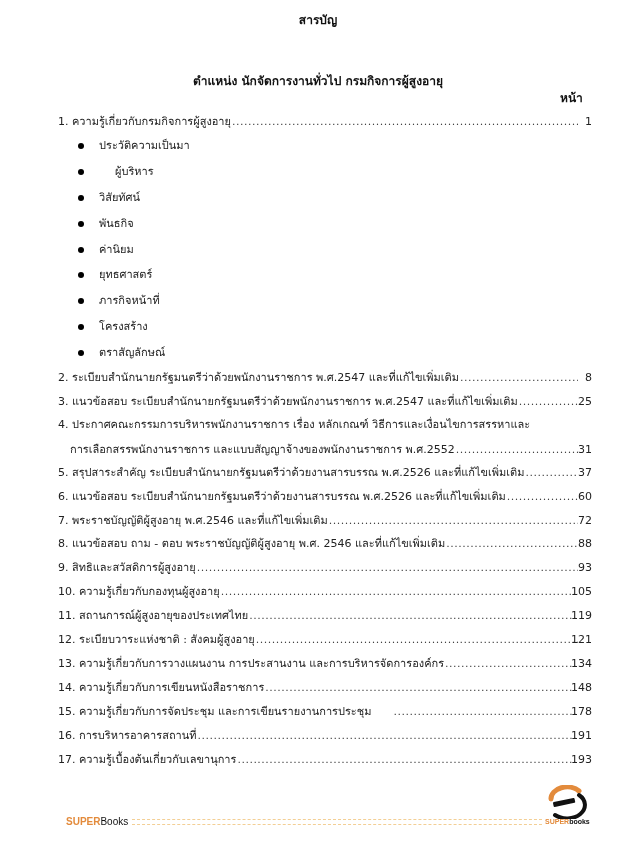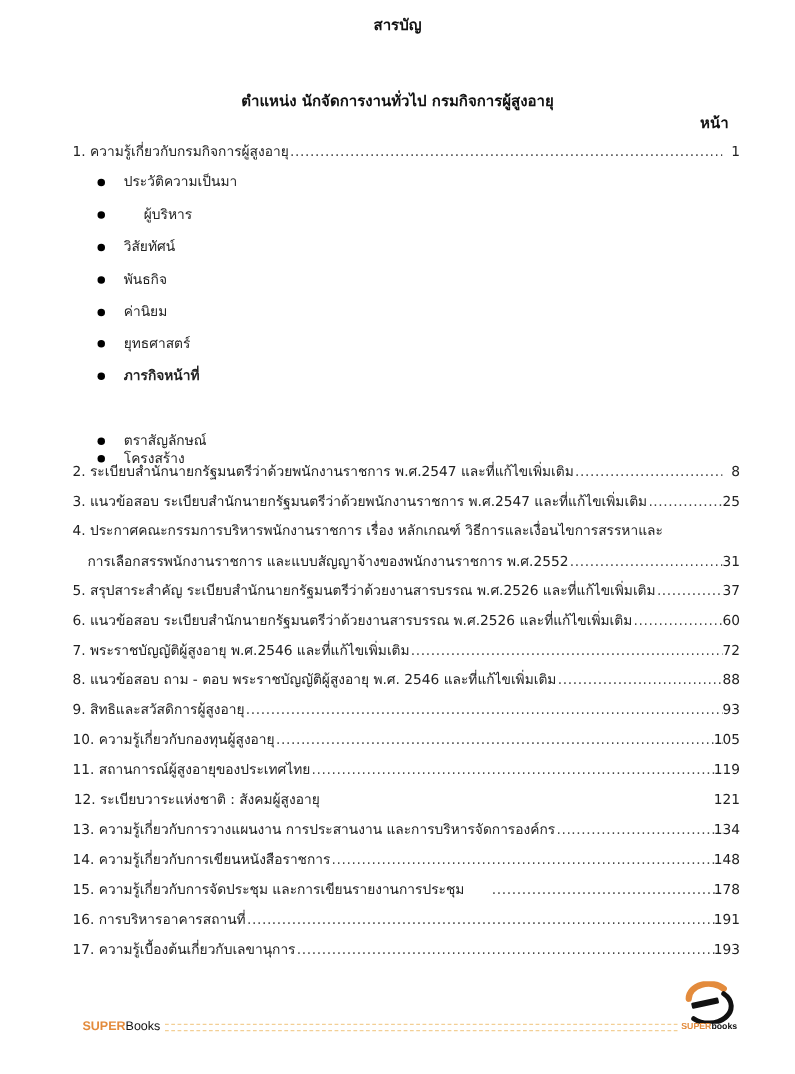--- a/index.html
+++ b/index.html
@@ -153,25 +153,25 @@
     <span>พันธกิจ</span>
   </div>
   <div class="bullet" style="top:241px;">
     <span class="dot"></span>
     <span>ค่านิยม</span>
   </div>
   <div class="bullet" style="top:266px;">
     <span class="dot"></span>
     <span>ยุทธศาสตร์</span>
   </div>
-  <div class="bullet" style="top:292px;font-weight:bold;">
+  <div class="bullet" style="top:292px;">
     <span class="dot"></span>
     <span>ภารกิจหน้าที่</span>
   </div>
-  <div class="bullet" style="top:318px;margin-top:40px;">
+  <div class="bullet" style="top:318px;">
     <span class="dot"></span>
     <span>โครงสร้าง</span>
   </div>
   <div class="bullet" style="top:344px;">
     <span class="dot"></span>
     <span>ตราสัญลักษณ์</span>
   </div>
 
   <div class="toc-row" style="top:369px;">
     <span class="txt">2. ระเบียบสำนักนายกรัฐมนตรีว่าด้วยพนักงานราชการ พ.ศ.2547 และที่แก้ไขเพิ่มเติม</span>
@@ -221,21 +221,21 @@
   <div class="toc-row" style="top:583px;">
     <span class="txt">10. ความรู้เกี่ยวกับกองทุนผู้สูงอายุ</span>
     <span class="dots"></span>
     <span class="pg">105</span>
   </div>
   <div class="toc-row" style="top:607px;">
     <span class="txt">11. สถานการณ์ผู้สูงอายุของประเทศไทย</span>
     <span class="dots"></span>
     <span class="pg">119</span>
   </div>
-  <div class="toc-row" style="top:631px;flex-direction:column;">
+  <div class="toc-row" style="top:631px;">
     <span class="txt">12. ระเบียบวาระแห่งชาติ : สังคมผู้สูงอายุ</span>
     <span class="dots"></span>
     <span class="pg">121</span>
   </div>
   <div class="toc-row" style="top:655px;">
     <span class="txt">13. ความรู้เกี่ยวกับการวางแผนงาน การประสานงาน และการบริหารจัดการองค์กร</span>
     <span class="dots"></span>
     <span class="pg">134</span>
   </div>
   <div class="toc-row" style="top:679px;">

